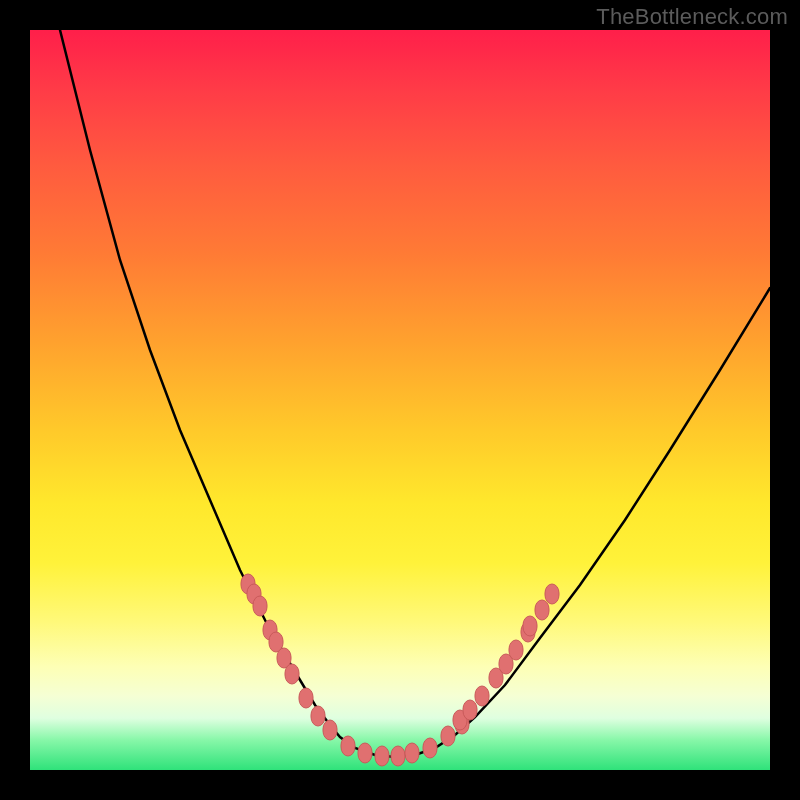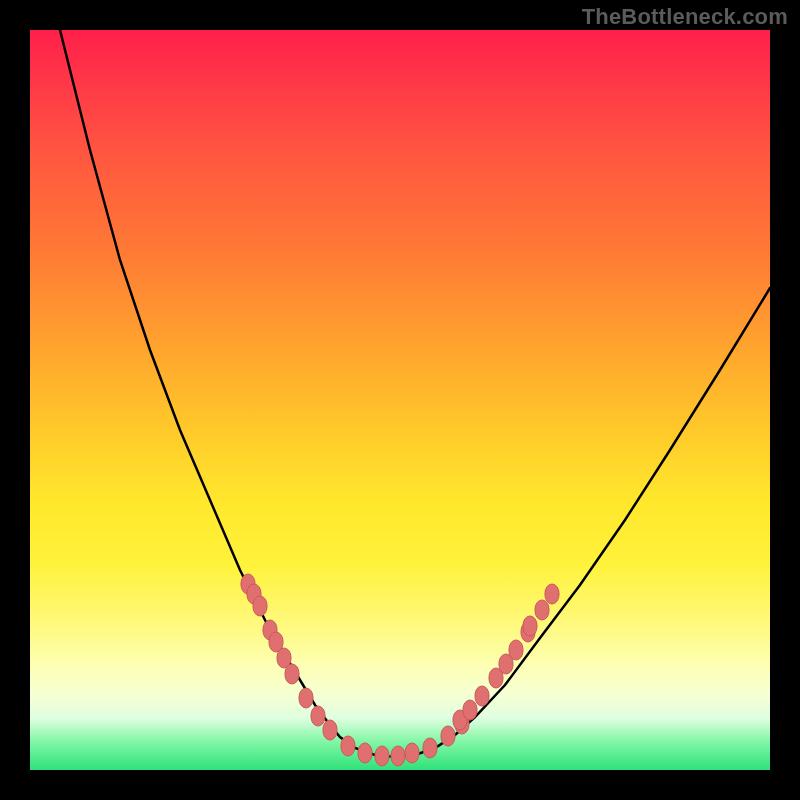--- a/index.html
+++ b/index.html
@@ -16,21 +16,21 @@
     width: 800px;
     height: 800px;
     background: #000;
   }
   .attribution {
     position: absolute;
     top: 4px;
     right: 12px;
     color: #5b5b5b;
     font-size: 22px;
-    font-weight: 700;
+    font-weight: 400;
     letter-spacing: 0.2px;
     text-align: right;
   }
   .plot {
     position: absolute;
     left: 30px;
     top: 30px;
     width: 740px;
     height: 740px;
     

